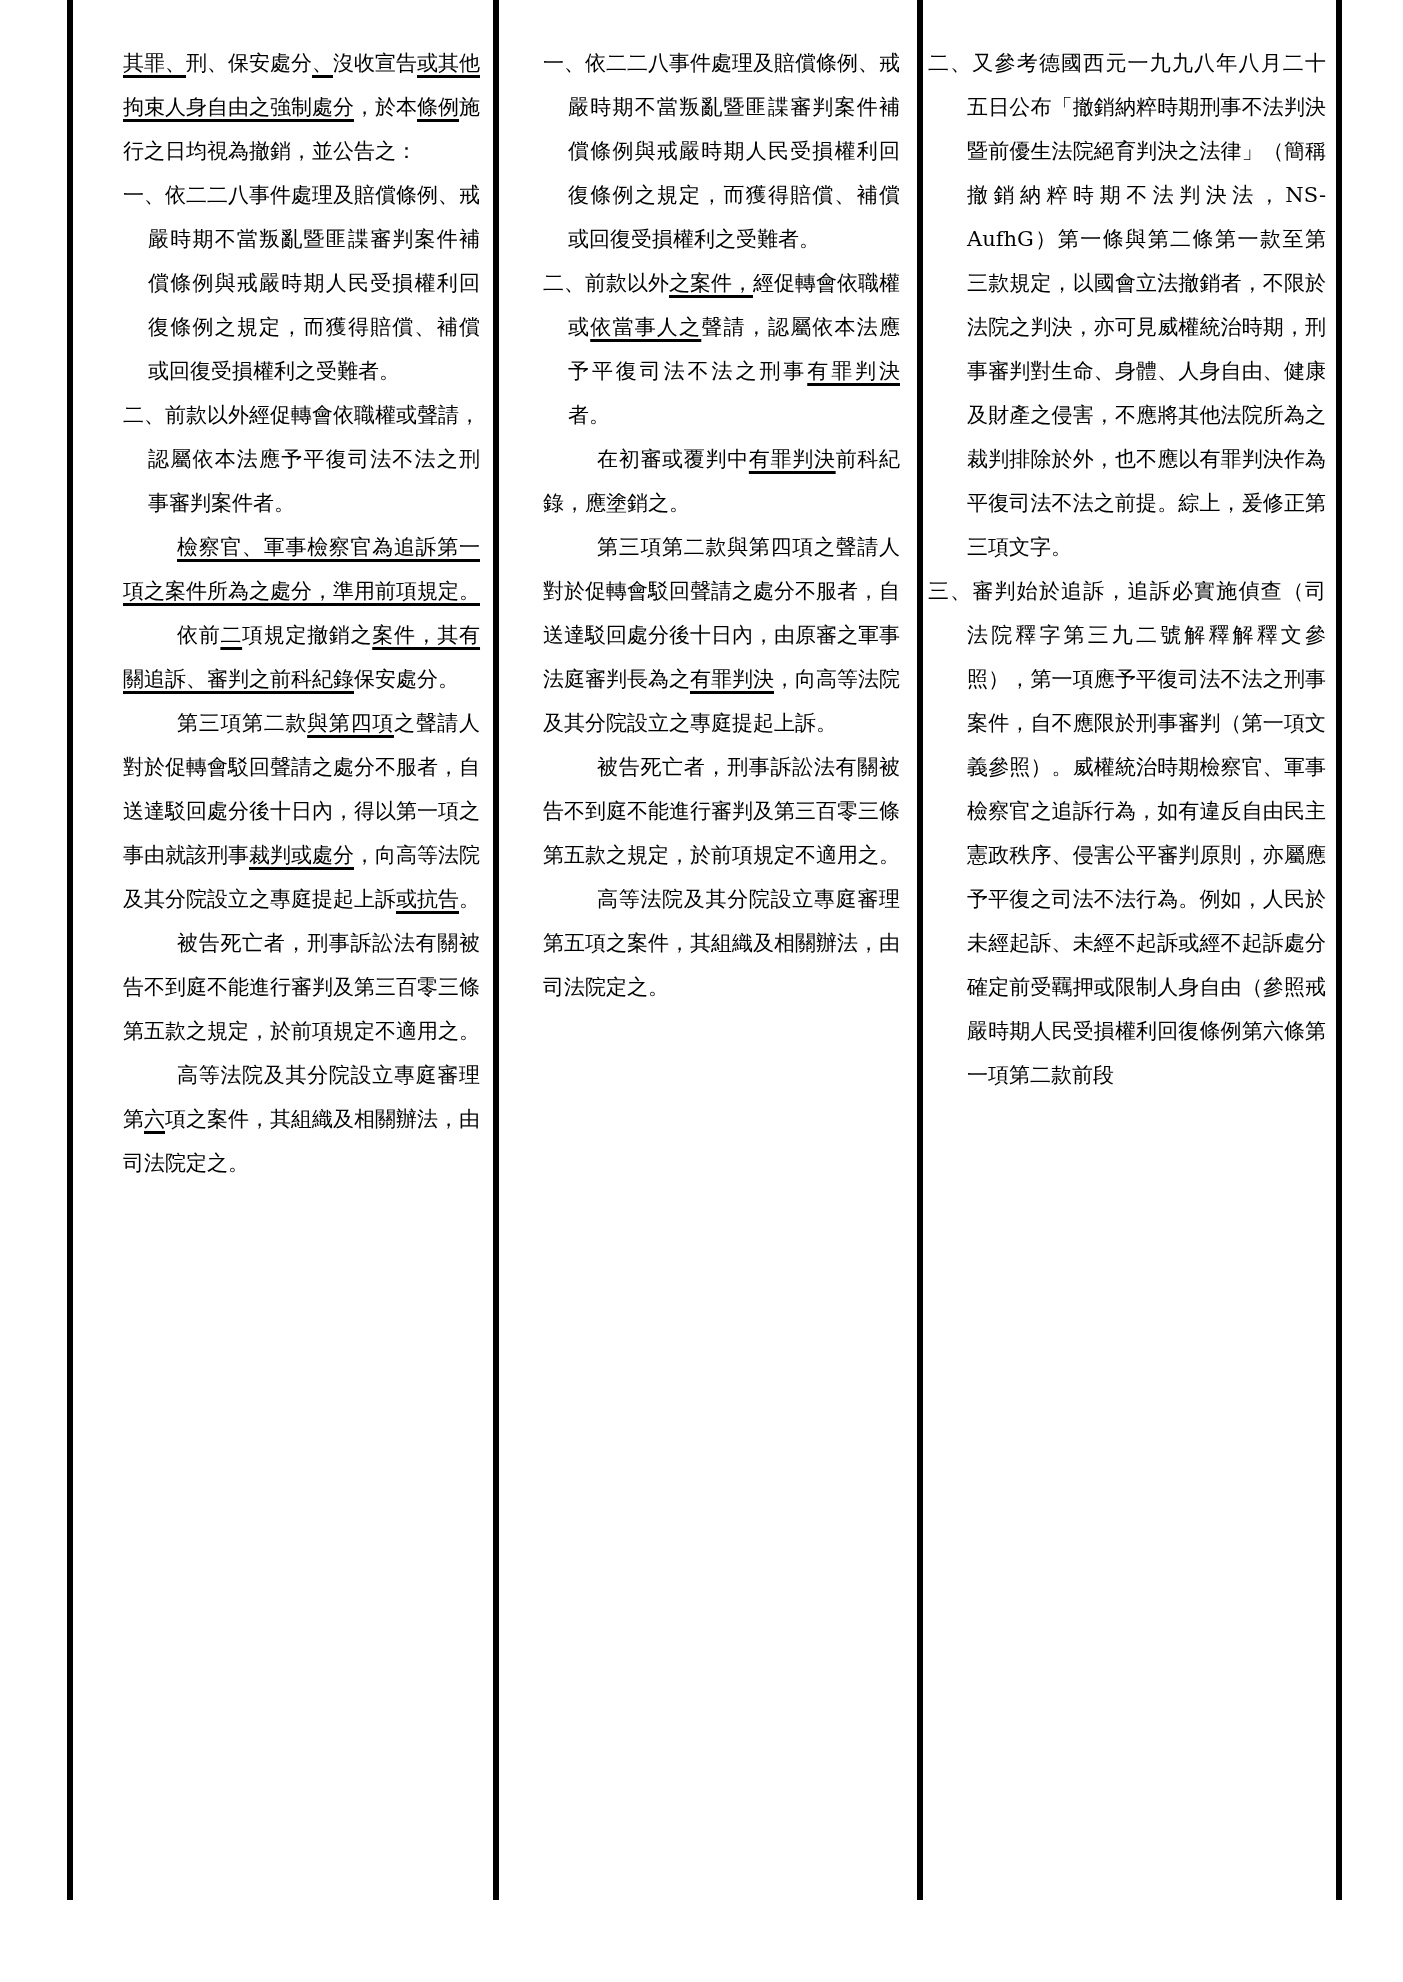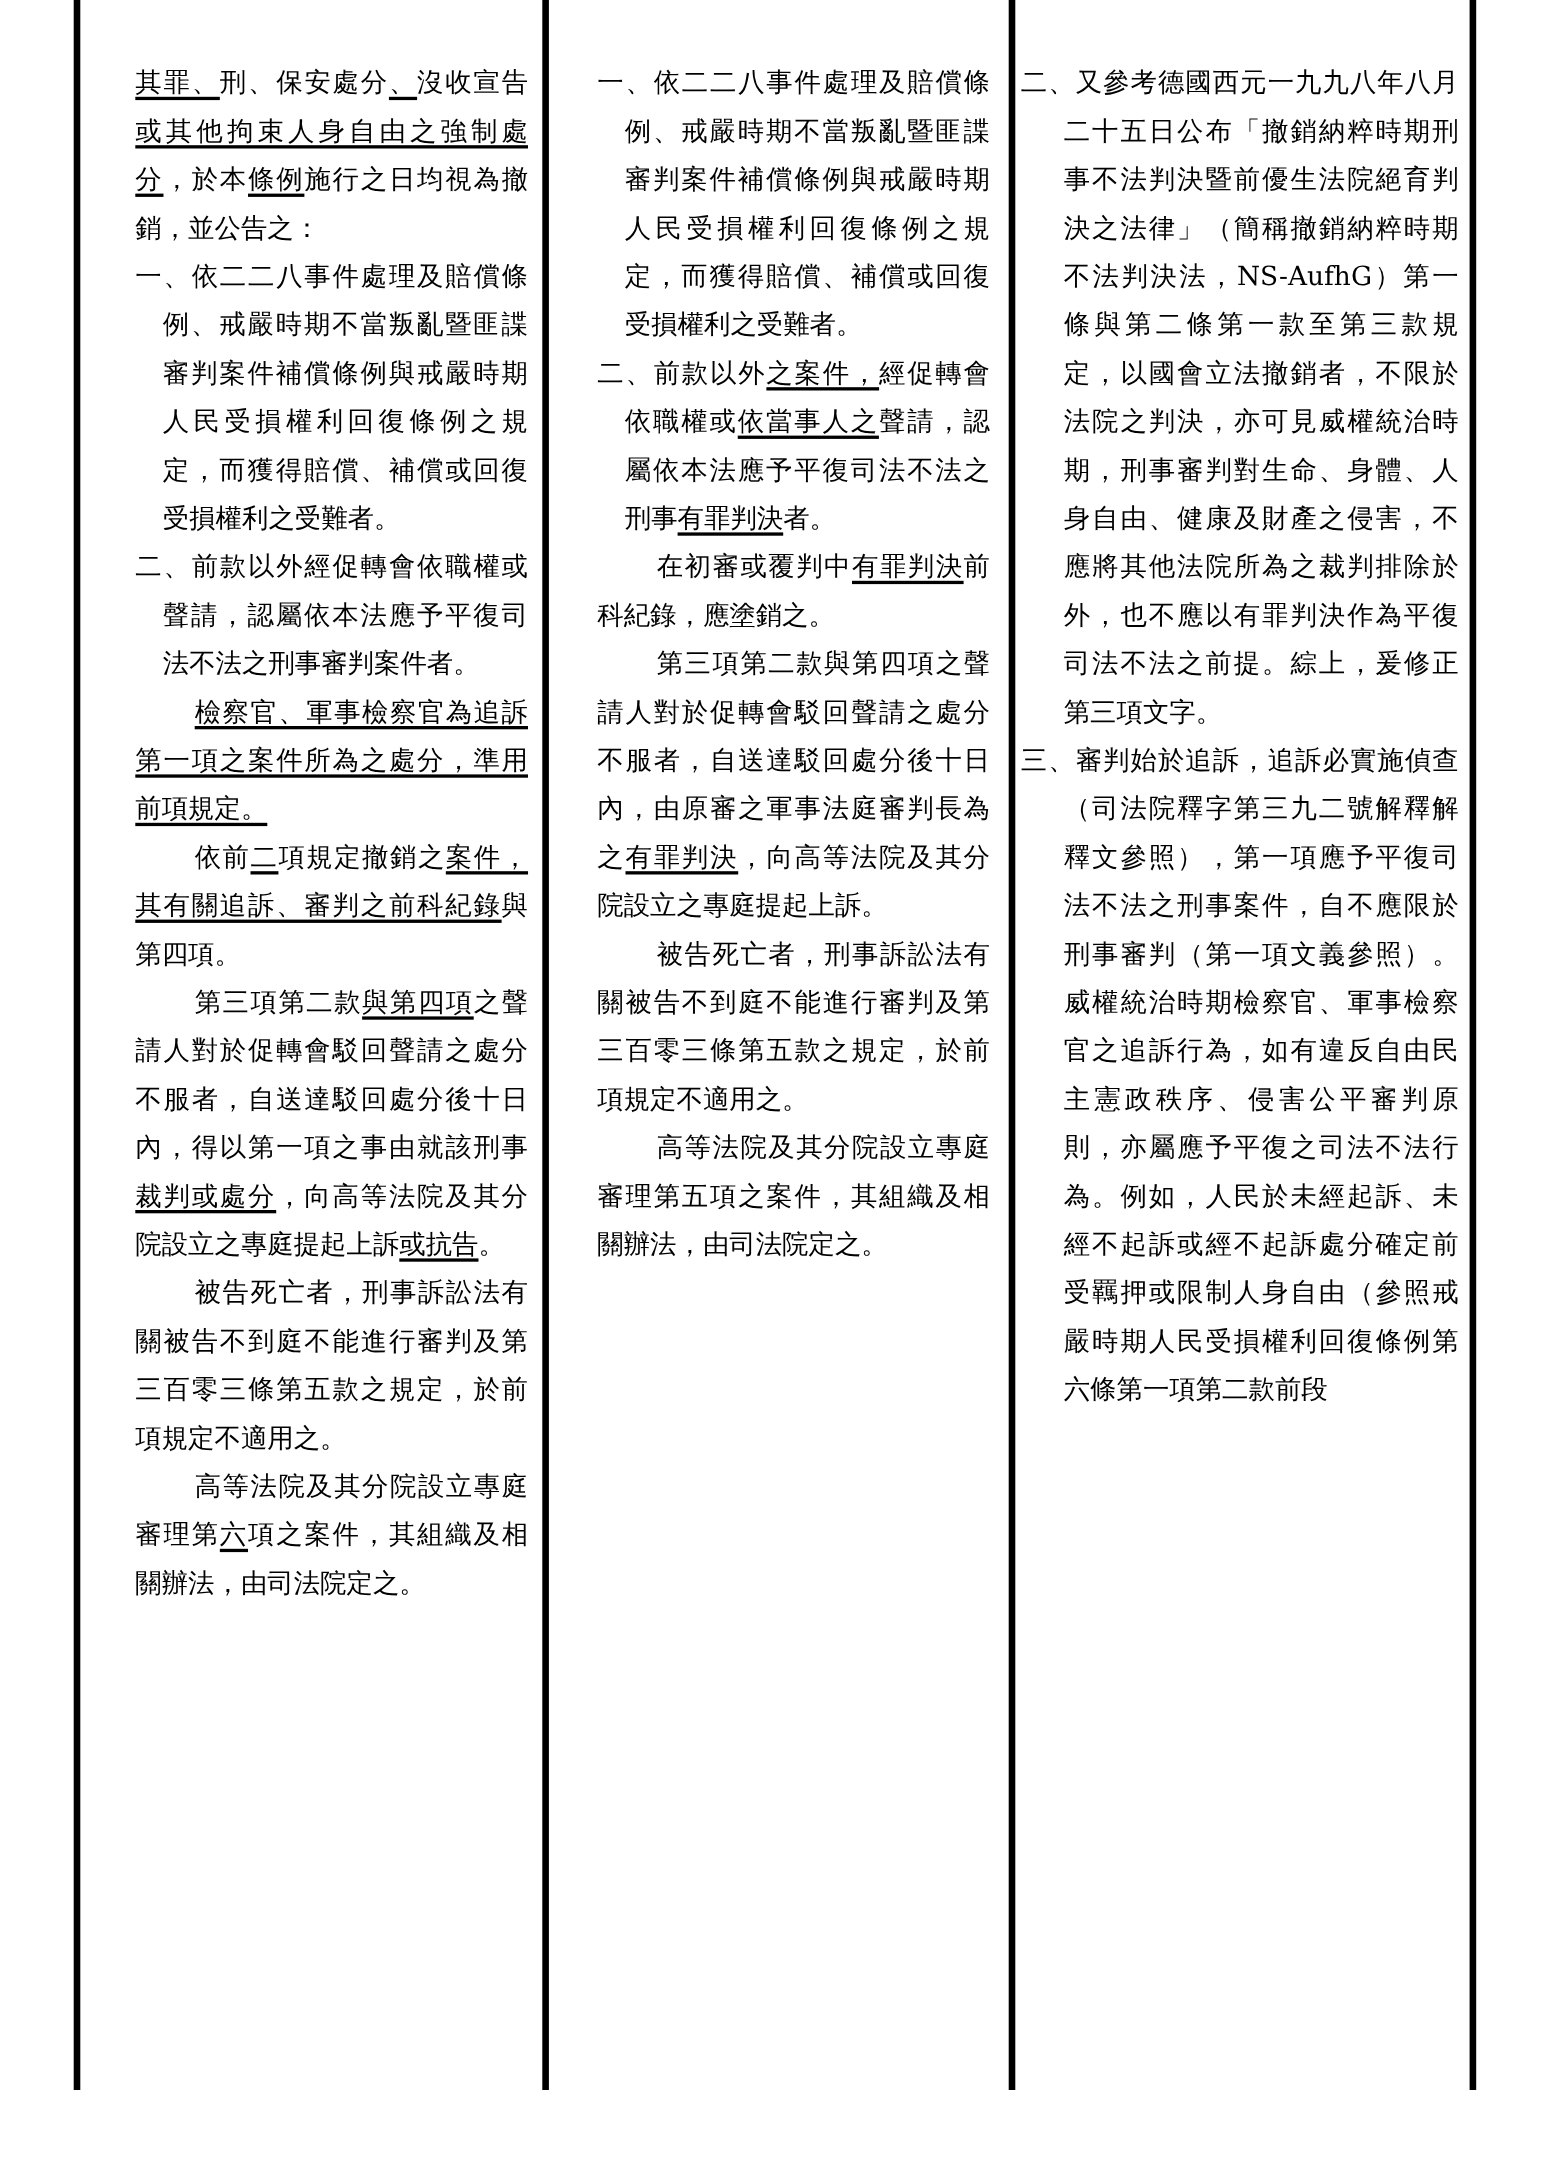--- a/index.html
+++ b/index.html
@@ -23,22 +23,22 @@
     height: 1900px;
     background: #000000;
   }
   .rule-left   { left: 67px; }
   .rule-div1   { left: 493px; }
   .rule-div2   { left: 917px; }
   .rule-right  { left: 1336px; }
 
   .col {
     position: absolute;
-    top: 53px;
-    font-size: 24px;
+    top: 41px;
+    font-size: 21px;
     line-height: 44px;
     text-align: justify;
     letter-spacing: 0;
   }
   .col-1 { left: 123px; width: 357px; }
   .col-2 { left: 543px; width: 357px; }
   .col-3 { left: 928px; width: 398px; }
 
   .col p { margin: 0; padding: 0; }
 
@@ -68,21 +68,21 @@
   <div class="vrule rule-left"></div>
   <div class="vrule rule-div1"></div>
   <div class="vrule rule-div2"></div>
   <div class="vrule rule-right"></div>
 
   <div class="col col-1">
       <p class="cont"><span class="u">其罪、</span><span>刑、保安處分</span><span class="u">、</span><span>沒收宣告</span><span class="u">或其他拘束人身自由之強制處分</span><span>，於本</span><span class="u">條例</span><span>施行之日均視為撤銷，並公告之：</span></p>
       <p class="item"><span>一、依二二八事件處理及賠償條例、戒嚴時期不當叛亂暨匪諜審判案件補償條例與戒嚴時期人民受損權利回復條例之規定，而獲得賠償、補償或回復受損權利之受難者。</span></p>
       <p class="item"><span>二、前款以外經促轉會依職權或聲請，認屬依本法應予平復司法不法之刑事審判案件者。</span></p>
       <p class="para"><span class="u">檢察官、軍事檢察官為追訴第一項之案件所為之處分，準用前項規定。</span></p>
-      <p class="para"><span>依前</span><span class="u">二</span><span>項規定撤銷之</span><span class="u">案件，其有關追訴、審判之前科紀錄</span><span>與第四項。</span></p>
+      <p class="para"><span>依前</span><span class="u">二</span><span>項規定撤銷之</span><span class="u">案件，其有關追訴、審判之前科紀錄</span><span>保安處分。</span></p>
       <p class="para"><span>第三項第二款</span><span class="u">與第四項</span><span>之聲請人對於促轉會駁回聲請之處分不服者，自送達駁回處分後十日內，得以第一項之事由就該刑事</span><span class="u">裁判或處分</span><span>，向高等法院及其分院設立之專庭提起上訴</span><span class="u">或抗告</span><span>。</span></p>
       <p class="para"><span>被告死亡者，刑事訴訟法有關被告不到庭不能進行審判及第三百零三條第五款之規定，於前項規定不適用之。</span></p>
       <p class="para"><span>高等法院及其分院設立專庭審理第</span><span class="u">六</span><span>項之案件，其組織及相關辦法，由司法院定之。</span></p>
     </div>
   <div class="col col-2">
       <p class="item"><span>一、依二二八事件處理及賠償條例、戒嚴時期不當叛亂暨匪諜審判案件補償條例與戒嚴時期人民受損權利回復條例之規定，而獲得賠償、補償或回復受損權利之受難者。</span></p>
       <p class="item"><span>二、前款以外</span><span class="u">之案件，</span><span>經促轉會依職權或</span><span class="u">依當事人之</span><span>聲請，認屬依本法應予平復司法不法之刑事</span><span class="u">有罪判決</span><span>者。</span></p>
       <p class="para"><span>在初審或覆判中</span><span class="u">有罪判決</span><span>前科紀錄，應塗銷之。</span></p>
       <p class="para"><span>第三項第二款與第四項之聲請人對於促轉會駁回聲請之處分不服者，自送達駁回處分後十日內，由原審之軍事法庭審判長為之</span><span class="u">有罪判決</span><span>，向高等法院及其分院設立之專庭提起上訴。</span></p>
       <p class="para"><span>被告死亡者，刑事訴訟法有關被告不到庭不能進行審判及第三百零三條第五款之規定，於前項規定不適用之。</span></p>

